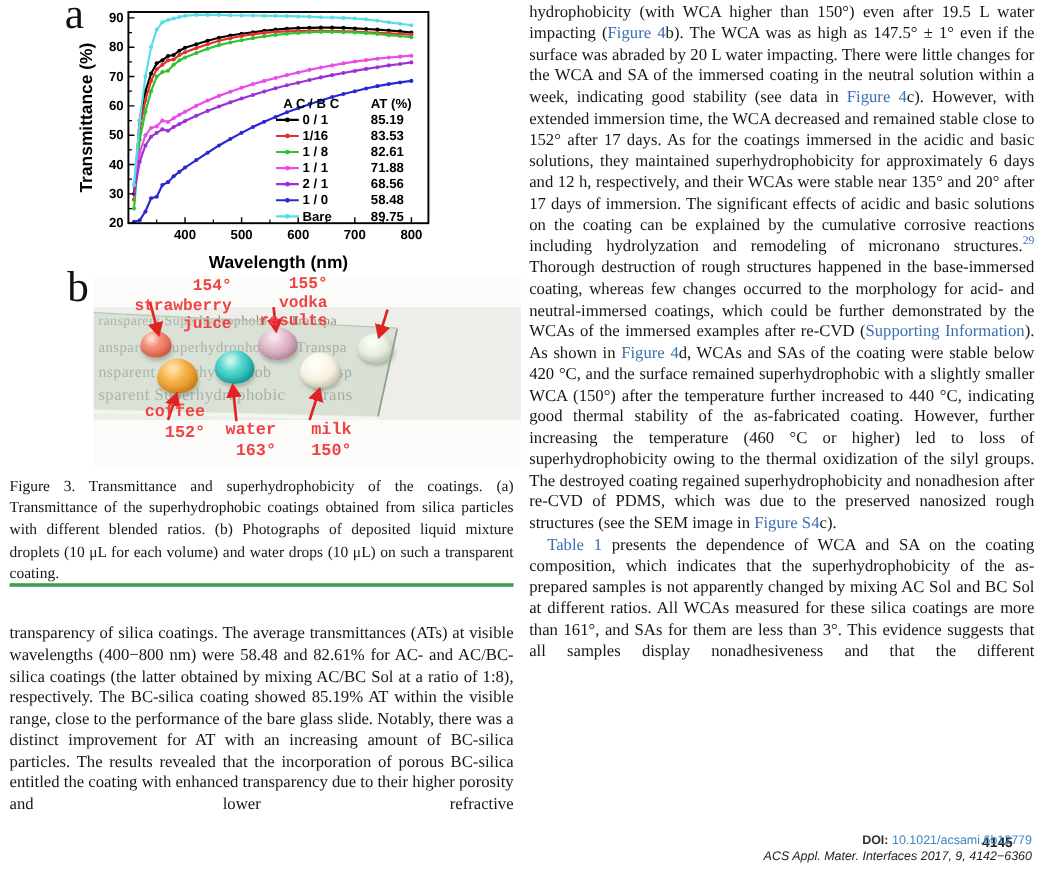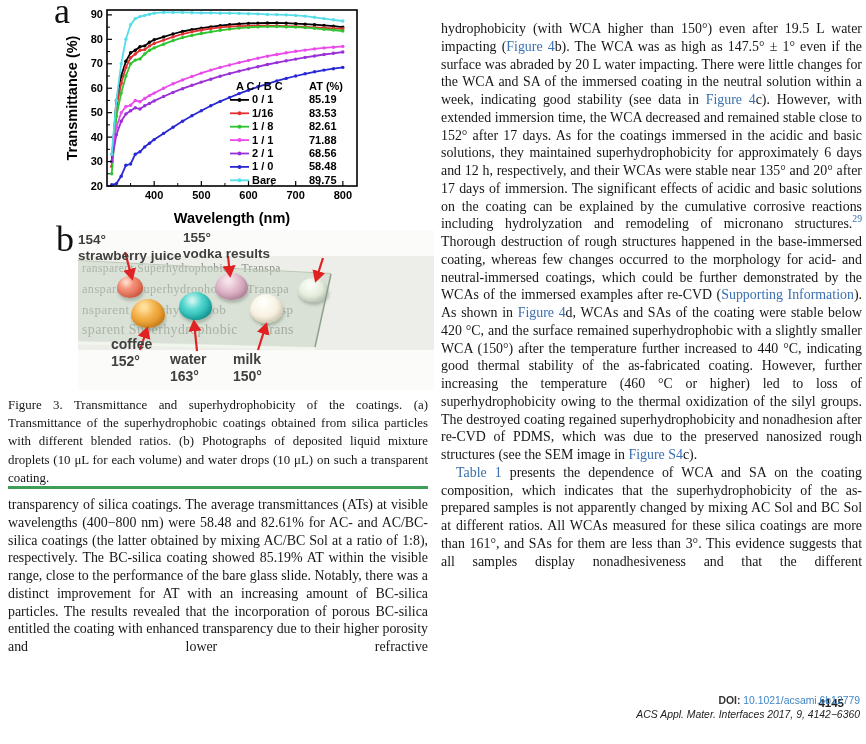--- a/index.html
+++ b/index.html
@@ -1,20 +1,20 @@
 <!DOCTYPE html>
 <html><head>
 <meta charset="utf-8">
 <style>
   html,body{margin:0;padding:0;background:#fff;}
   .page{position:relative;width:866px;height:744px;background:#fff;overflow:hidden;
         font-family:"Liberation Serif",serif;color:#161616;}
   
   .col-left{position:absolute;left:8px;top:0;width:420px;height:744px;}
-  .col-right{position:absolute;left:441px;top:2px;width:421px;margin-top:18px;}
+  .col-right{position:absolute;left:441px;top:2px;width:421px;}
   p.body{font-size:13.9px;line-height:17.75px;text-align:justify;margin:0;}
   p.body.indent{text-indent:15px;}
   p.body.jlast{text-align-last:justify;}
   .l{color:var(--link,#3a6fb0);}
   sup.l{color:var(--link,#3a6fb0);font-size:70%;line-height:0;}
   .b{font-weight:normal;}
 
   
   .panel-label{position:absolute;font-family:"Liberation Serif",serif;font-size:36px;color:#111;}
   #label-a{left:46px;top:-10px;}
@@ -40,30 +40,30 @@
     background:radial-gradient(circle at 38% 28%,#ffdf9a 8%,#f2ae46 40%,#e08f1f 75%,#c47612 100%);}
   #d-water{left:101px;top:62px;width:33px;height:28px;
     background:radial-gradient(circle at 40% 30%,#c9f4ee 6%,#52d6ce 35%,#1fb0ab 70%,#0f8486 100%);}
   #d-vodka{left:137px;top:43px;width:33px;height:27px;
     background:radial-gradient(circle at 40% 28%,#f6e4ea 8%,#ddb3c6 45%,#c08ba4 85%,#a87690 100%);}
   #d-milk{left:172px;top:64px;width:33px;height:29px;
     background:radial-gradient(circle at 40% 30%,#fffef8 10%,#f6efdd 55%,#e3d9c0 90%,#d0c5a8 100%);}
   #d-ethylene{left:220px;top:48px;width:30px;height:24px;
     background:radial-gradient(circle at 40% 28%,rgba(250,253,246,.96) 10%,rgba(226,236,218,.9) 55%,rgba(196,210,190,.9) 95%);}
   .photo-svg{position:absolute;left:0;top:0;z-index:4;}
-  .tlabel,.blabel{position:absolute;z-index:5;text-align:left;
-       font-family:Liberation Sans, sans-serif;font-weight:bold;color:#404040;
+  .tlabel,.blabel{position:absolute;z-index:5;text-align:right;
+       font-family:Liberation Mono, monospace;font-weight:bold;color:#ef4444;
        font-size:13.5px;line-height:15.5px;}
   .blabel{font-size:14px;line-height:17px;}
 
   
   .caption{position:absolute;left:0;top:396px;width:420px;font-size:12.9px;line-height:18.2px;
            text-align:justify;}
   .rule{position:absolute;left:0;top:486px;width:420px;height:3px;background:var(--rule-green,#3f9e55);}
-  .left-body{position:absolute;left:0;top:496px;width:420px;}
+  .left-body{position:absolute;left:0;top:520px;width:420px;}
 
   
   .page-number{position:absolute;left:0;top:697px;width:844px;text-align:right;
                font:bold 11.5px "Liberation Sans",sans-serif;color:#222;}
   .doi-block{position:absolute;right:6px;top:694px;text-align:right;
              font-family:"Liberation Sans",sans-serif;font-size:10.4px;line-height:13.5px;color:#222;}
   .doi-label{font-weight:bold;color:#333;}
   .doi-link{color:var(--doi-link,#3f86c6);}
   .citation{font-style:italic;text-align:center;}
 </style>

